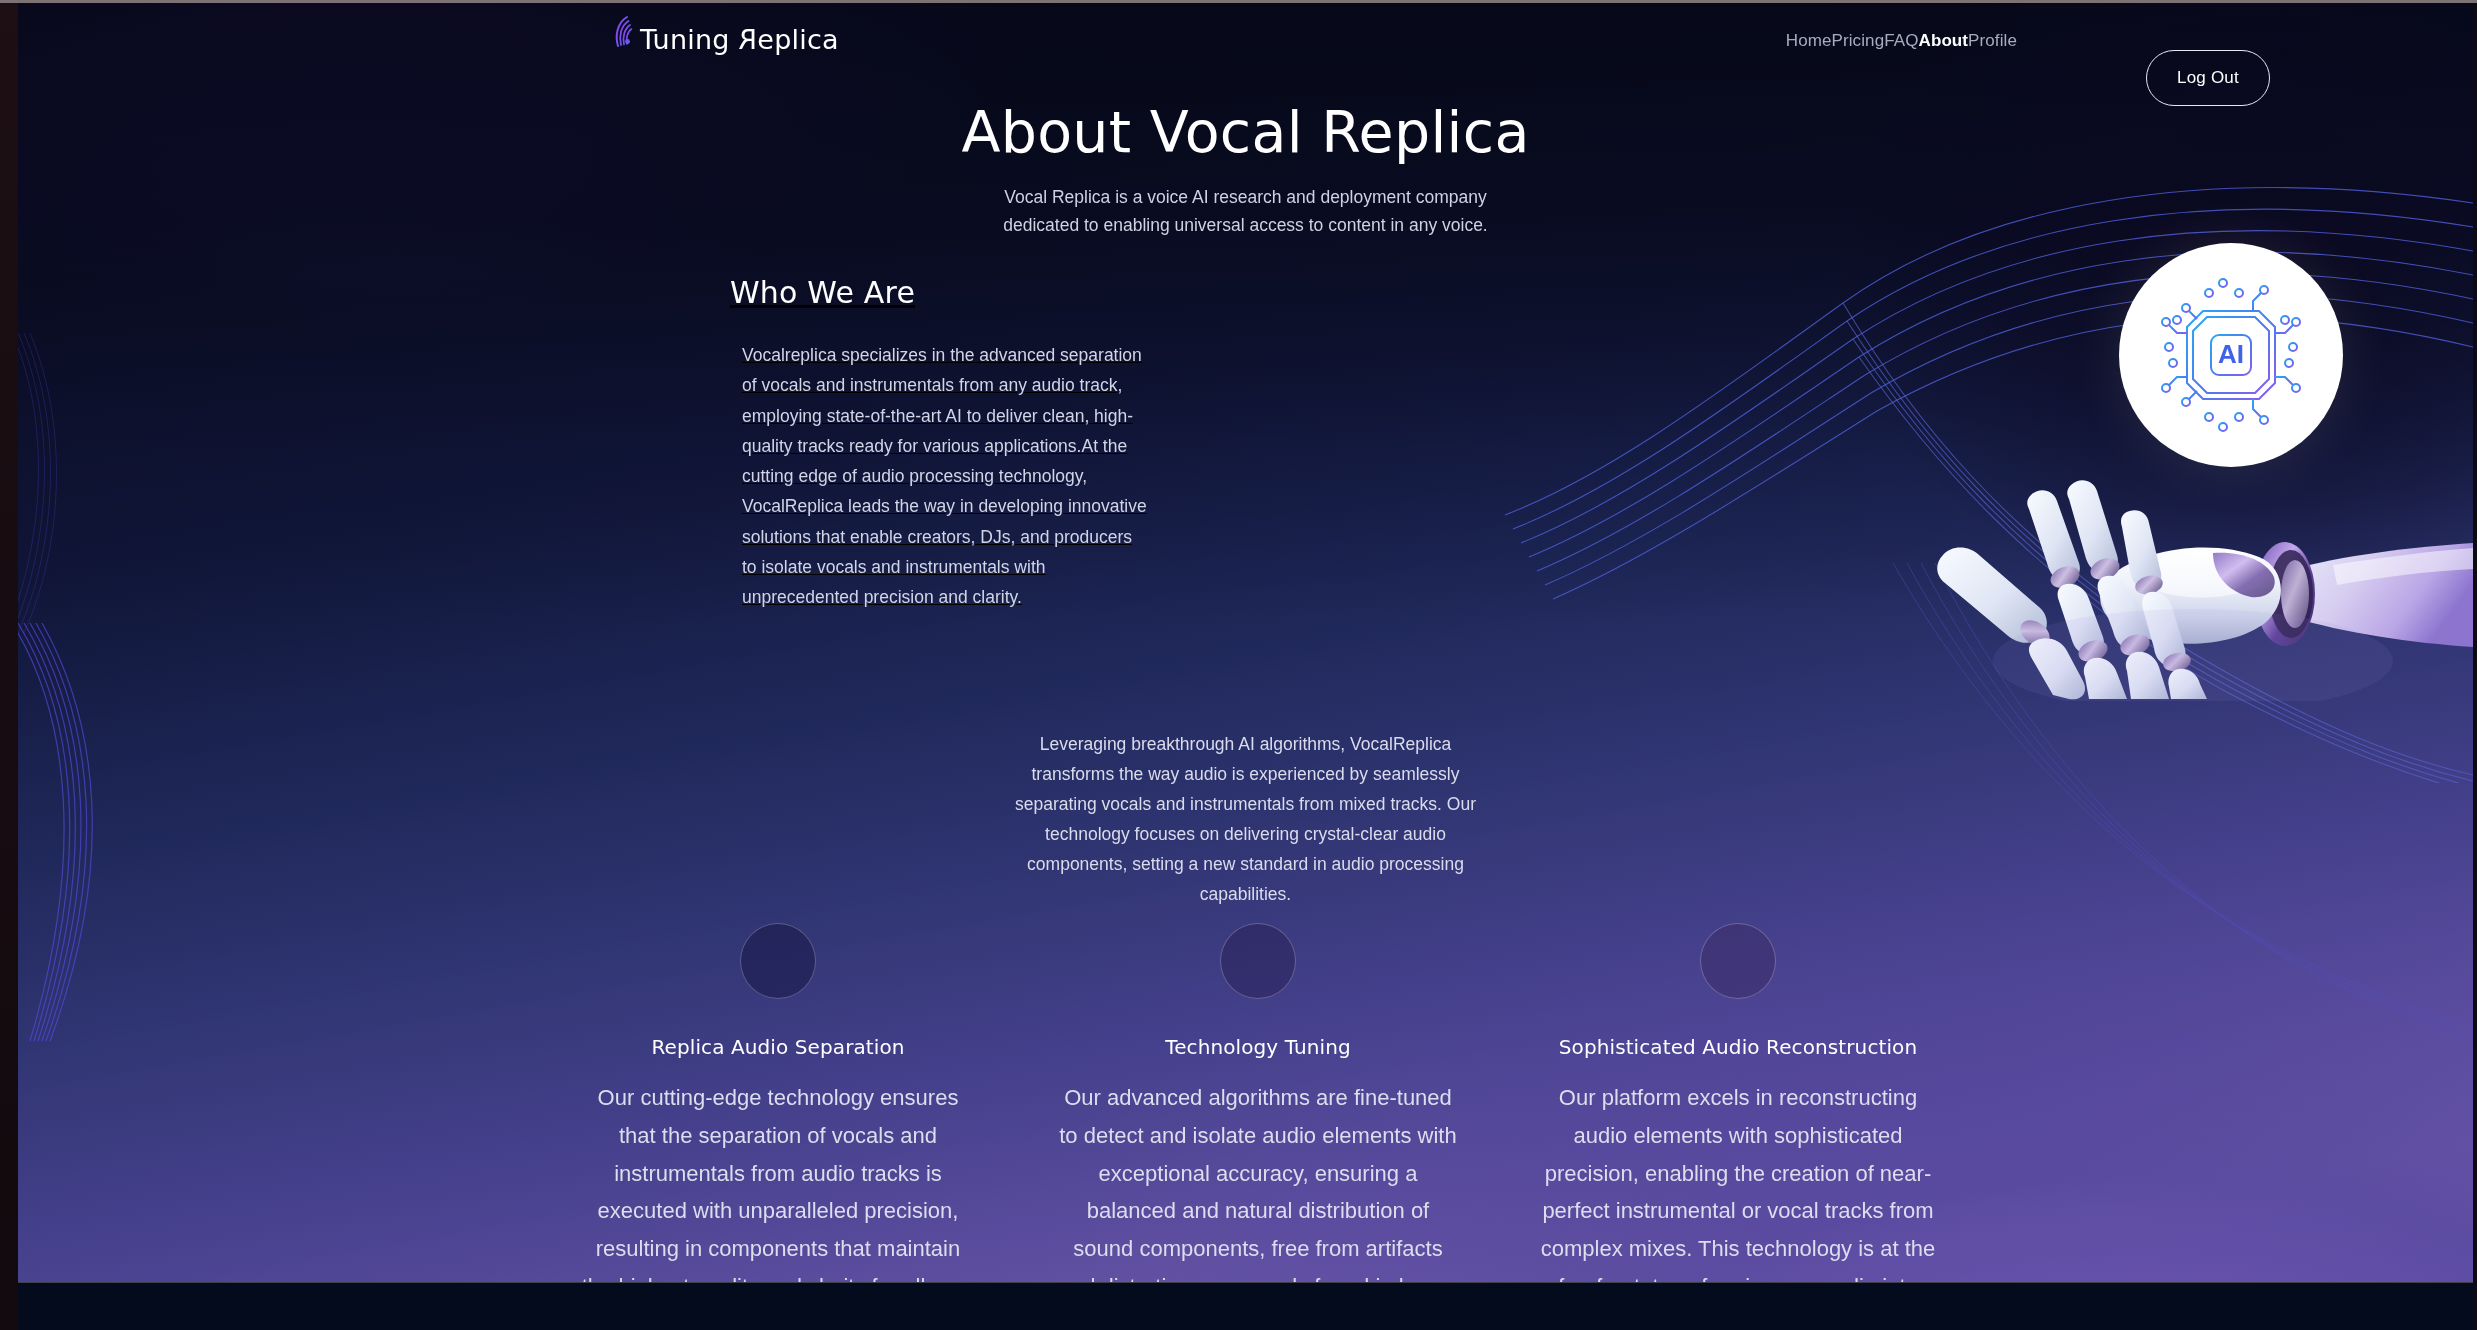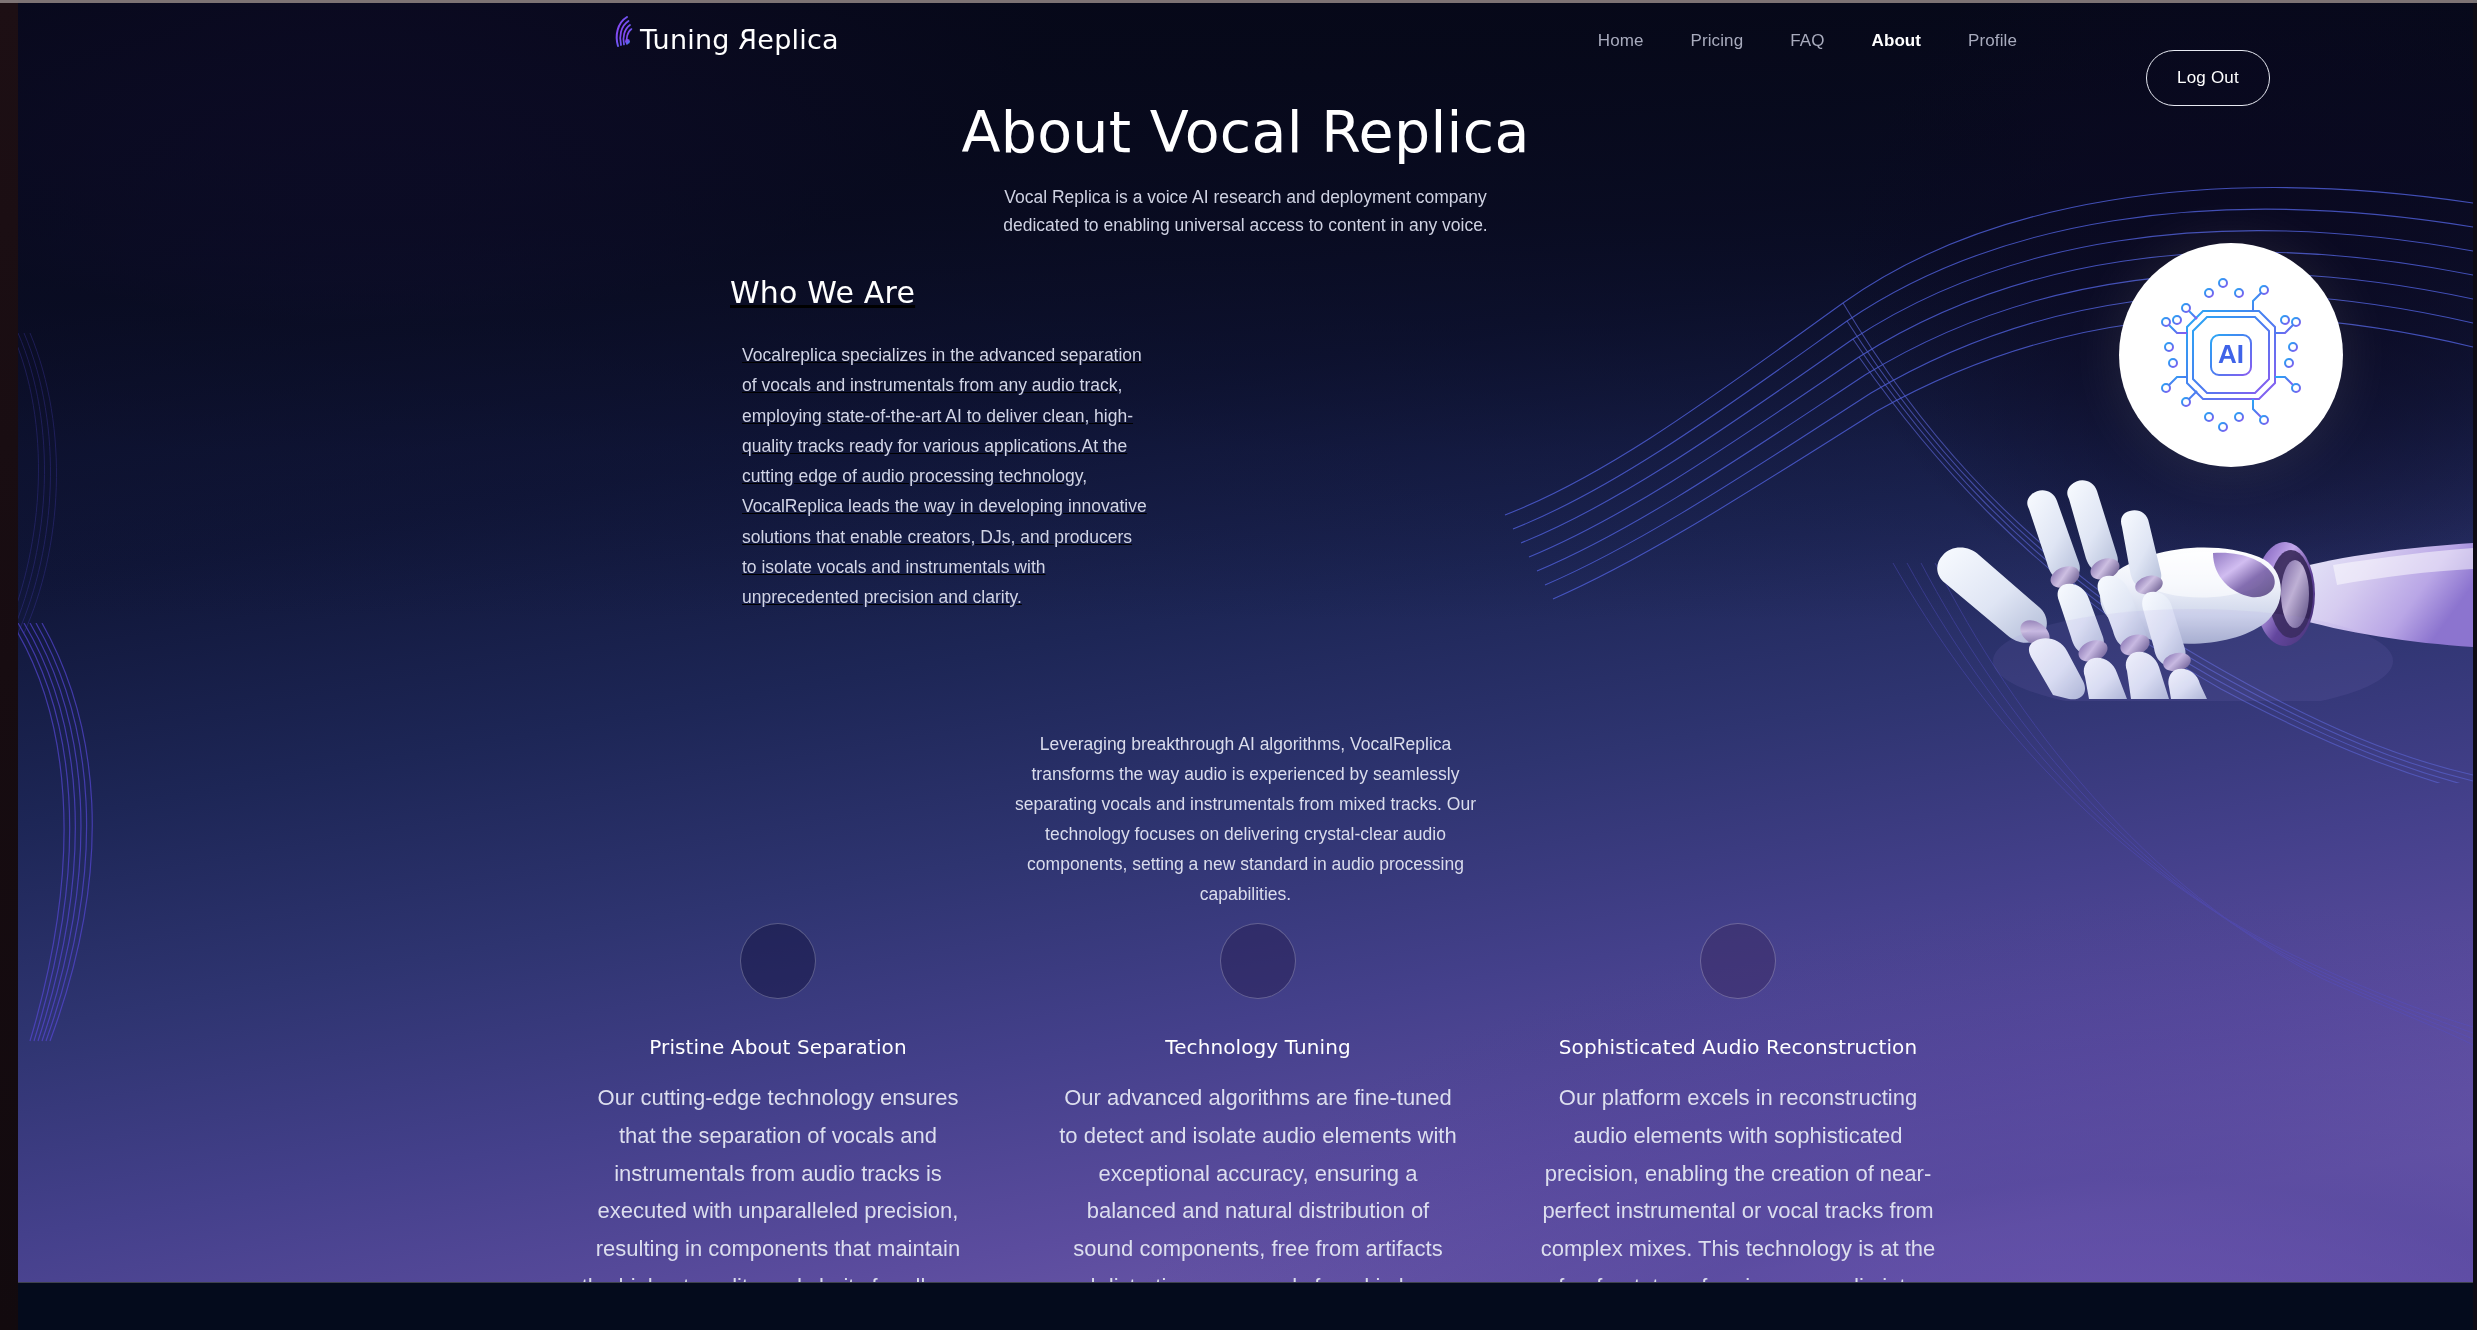--- a/index.html
+++ b/index.html
@@ -91,21 +91,21 @@
   #logo-mark { width:28px; height:34px; margin-bottom:4px; margin-right:-4px; }
   #logo-text {
     color:#ffffff; font-size:27px; letter-spacing:.2px;
     font-weight:400; line-height:1;
     font-family:"DejaVu Sans", sans-serif;
   }
   #logo-text .rev { display:inline-block; transform:scaleX(-1); }
 
   nav {
     position:absolute; right:456px; top:0; height:76px;
-    display:flex; align-items:center; gap:47px;
+    display:flex; align-items:center; 
   }
   nav a {
     color:#a8abbd; font-size:17px; text-decoration:none; font-weight:400;
     letter-spacing:.1px; white-space:nowrap;
   }
   nav a.active { color:#ffffff; font-weight:600; }
 
   #logout-btn {
     position:absolute; right:203px; top:10px;
     width:124px; height:56px; border-radius:28px;
@@ -432,21 +432,21 @@
     </svg>
 
     <section id="tech">
       <p id="tech-body">Leveraging breakthrough AI algorithms, VocalReplica transforms the way audio is experienced by seamlessly separating vocals and instrumentals from mixed tracks. Our technology focuses on delivering crystal-clear audio components, setting a new standard in audio processing capabilities.</p>
     </section>
 
     <section id="cards">
 
       <div class="card">
         <div class="card-circle"></div>
-        <div class="card-title">Pristine About Separation</div>
+        <div class="card-title">Replica Audio Separation</div>
         <div class="card-body">Our cutting-edge technology ensures that the separation of vocals and instrumentals from audio tracks is executed with unparalleled precision, resulting in components that maintain the highest quality and clarity for all your creative needs.</div>
       </div>
 
       <div class="card">
         <div class="card-circle"></div>
         <div class="card-title">Technology Tuning</div>
         <div class="card-body">Our advanced algorithms are fine-tuned to detect and isolate audio elements with exceptional accuracy, ensuring a balanced and natural distribution of sound components, free from artifacts and distortions commonly found in lesser technologies.</div>
       </div>
 
       <div class="card">

